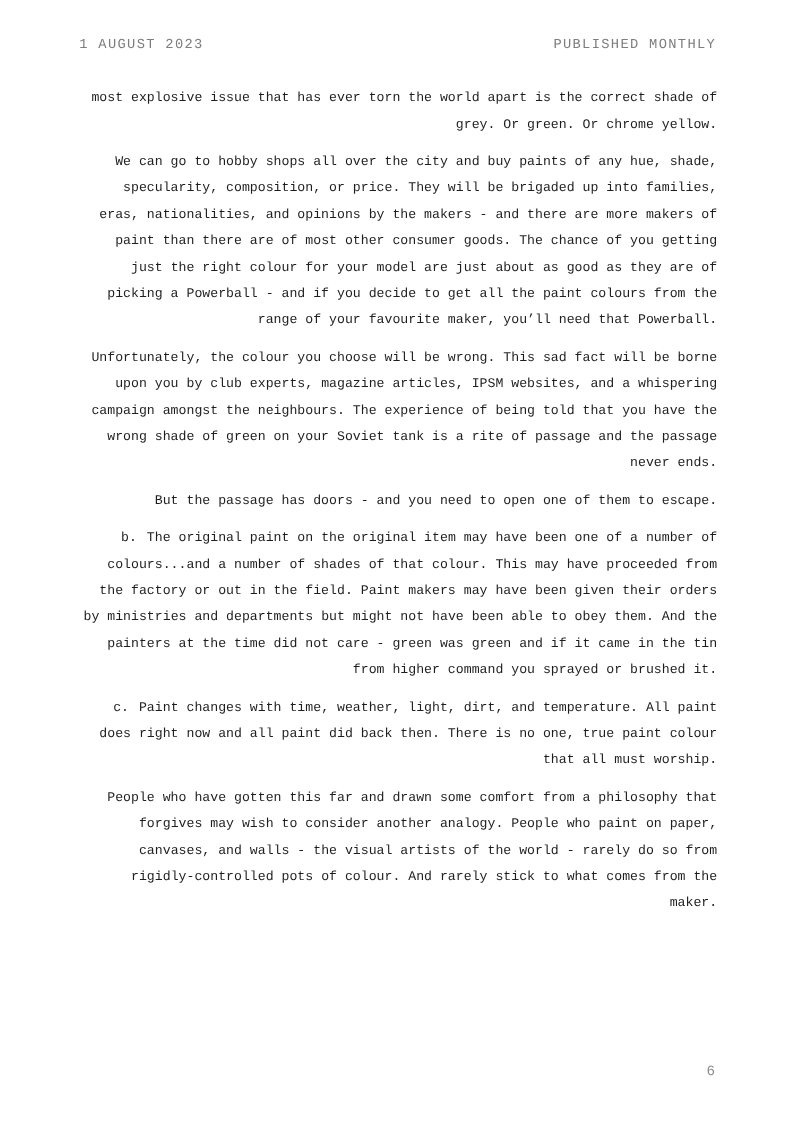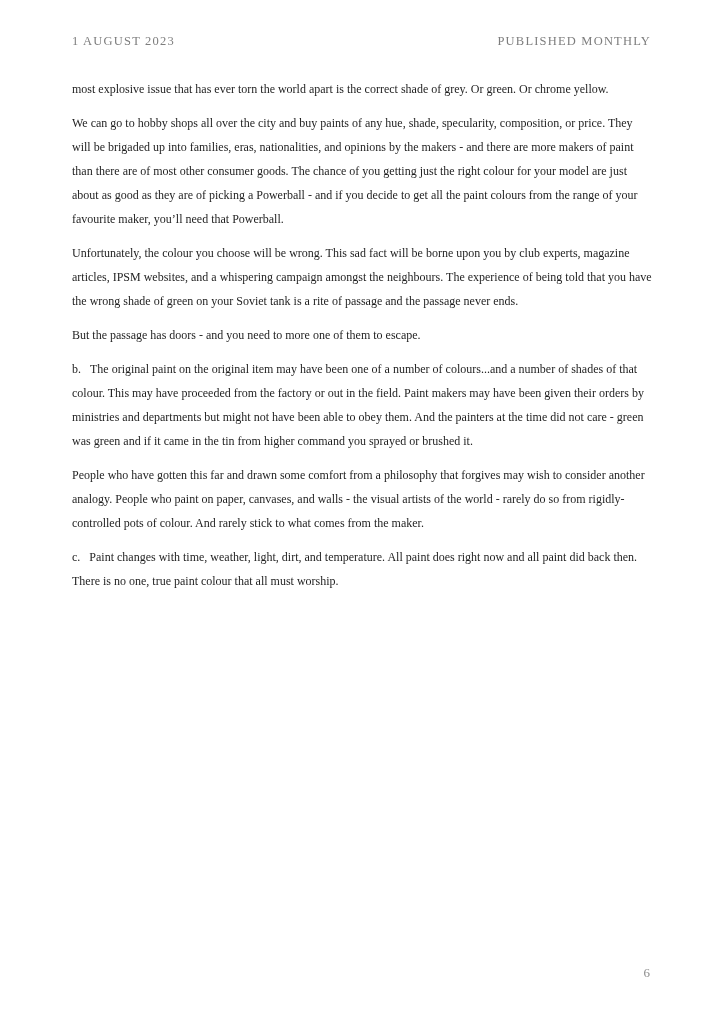--- a/index.html
+++ b/index.html
@@ -2,23 +2,24 @@
 <html><head>
 <meta charset="utf-8">
 <style>
   * { margin: 0; padding: 0; box-sizing: border-box; }
   html, body { background: #ffffff; }
   .page {
     position: relative;
     width: 723px;
     height: 1023px;
     background: #ffffff;
-    font-family: Liberation Serif, serif;
+    font-family: Liberation Mono, monospace;
     color: #1e1e1e;
     overflow: hidden;
+    text-align: right;
   }
   .masthead {
     position: absolute;
     top: 34px;
     left: 72px;
     right: 72px;
     display: flex;
     justify-content: space-between;
     align-items: baseline;
     font-size: 12.5px;
@@ -65,21 +66,21 @@
 
   <div class="masthead">
     <span>1 AUGUST 2023</span>
     <span>PUBLISHED MONTHLY</span>
   </div>
 
   <div class="content">
       <p class="block">most explosive issue that has ever torn the world apart is the correct shade of grey. Or green. Or chrome yellow.</p>
       <p class="block">We can go to hobby shops all over the city and buy paints of any hue, shade, specularity, composition, or price. They will be brigaded up into families, eras, nationalities, and opinions by the makers - and there are more makers of paint than there are of most other consumer goods. The chance of you getting just the right colour for your model are just about as good as they are of picking a Powerball - and if you decide to get all the paint colours from the range of your favourite maker, you’ll need that Powerball.</p>
       <p class="block">Unfortunately, the colour you choose will be wrong. This sad fact will be borne upon you by club experts, magazine articles, IPSM websites, and a whispering campaign amongst the neighbours. The experience of being told that you have the wrong shade of green on your Soviet tank is a rite of passage and the passage never ends.</p>
-      <p class="block">But the passage has doors - and you need to more one of them to escape.</p>
+      <p class="block">But the passage has doors - and you need to open one of them to escape.</p>
       <p class="block li flush"><span class="marker">b.</span>The original paint on the original item may have been one of a number of colours...and a number of shades of that colour. This may have proceeded from the factory or out in the field. Paint makers may have been given their orders by ministries and departments but might not have been able to obey them. And the painters at the time did not care - green was green and if it came in the tin from higher command you sprayed or brushed it.</p>
+      <p class="block li flush"><span class="marker">c.</span>Paint changes with time, weather, light, dirt, and temperature. All paint does right now and all paint did back then. There is no one, true paint colour that all must worship.</p>
       <p class="block">People who have gotten this far and drawn some comfort from a philosophy that forgives may wish to consider another analogy. People who paint on paper, canvases, and walls - the visual artists of the world - rarely do so from rigidly-controlled pots of colour. And rarely stick to what comes from the maker.</p>
-      <p class="block li flush"><span class="marker">c.</span>Paint changes with time, weather, light, dirt, and temperature. All paint does right now and all paint did back then. There is no one, true paint colour that all must worship.</p>
     </div>
 
   <div class="pagefoot">6</div>
 
 </div>
 
 </body></html>

